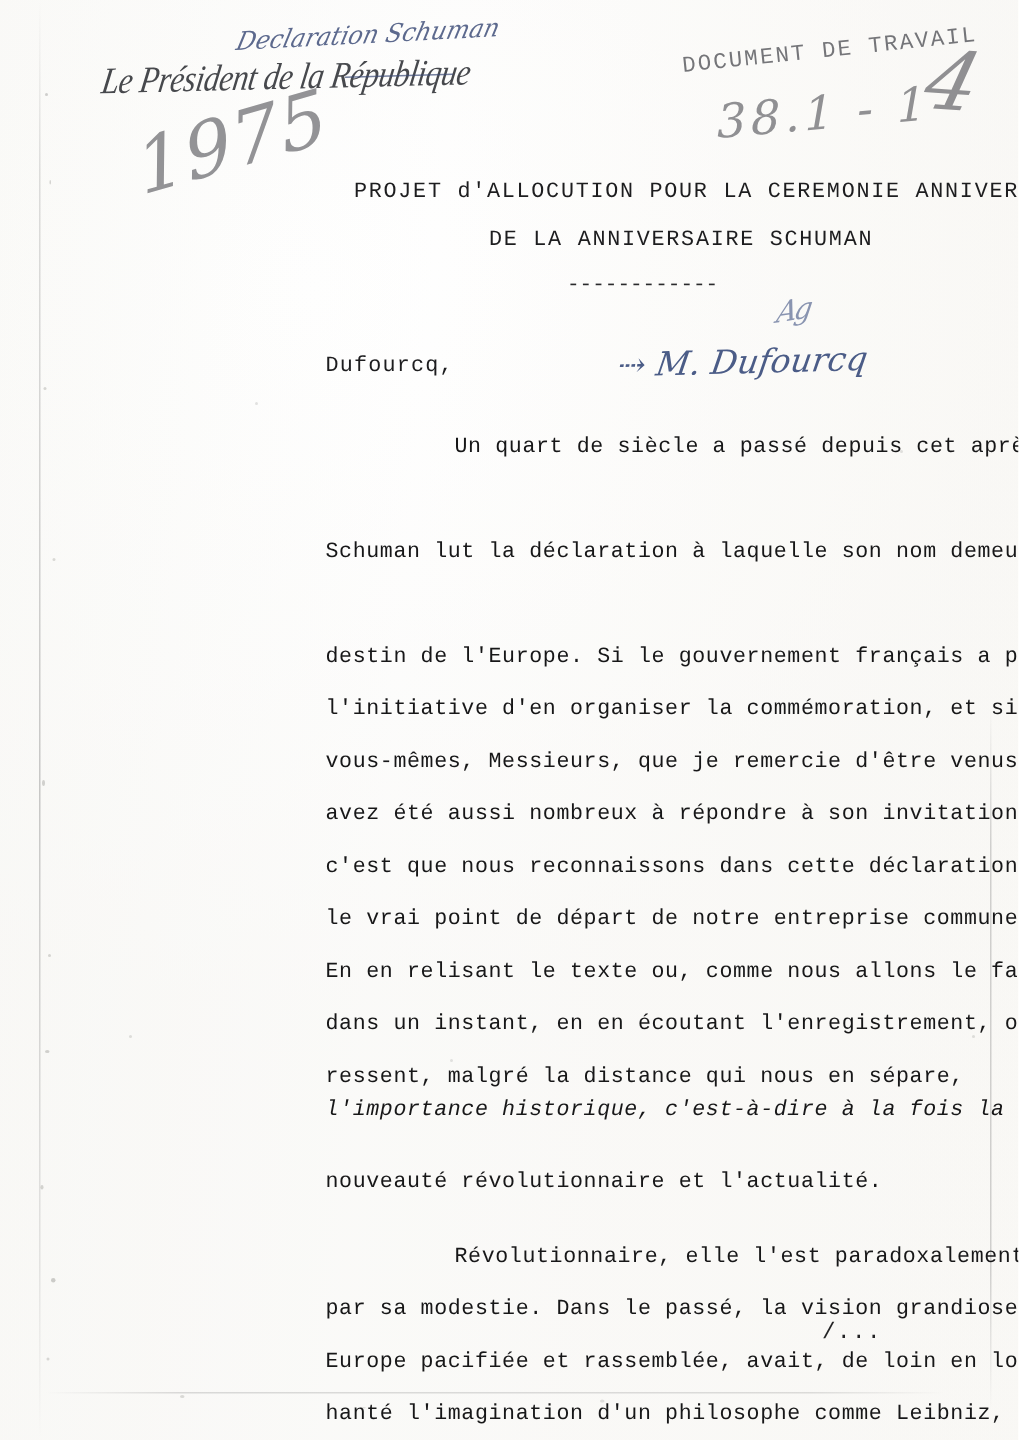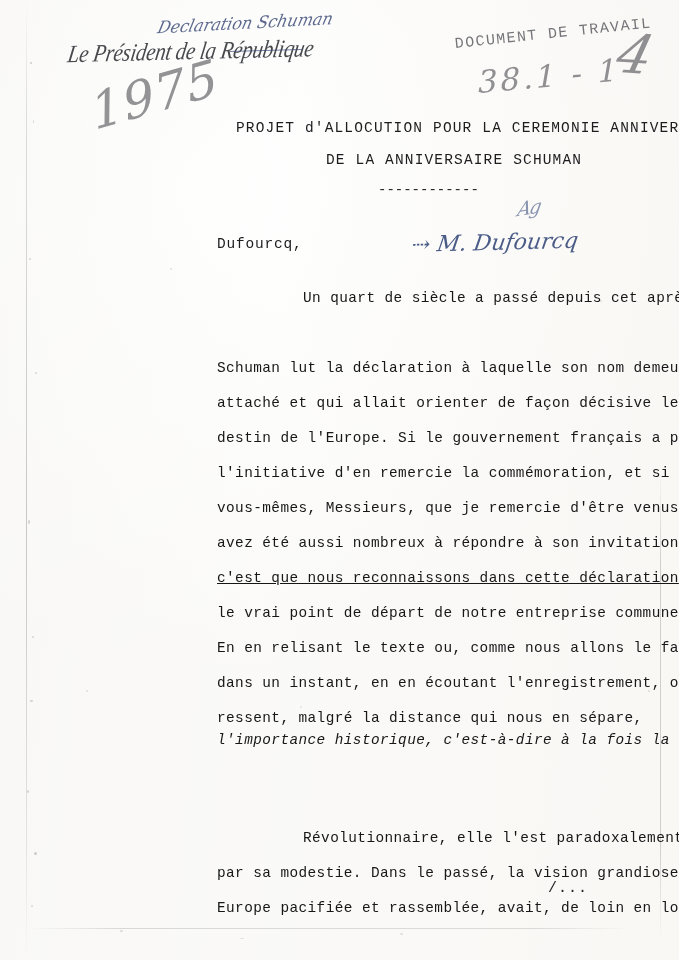--- a/index.html
+++ b/index.html
@@ -293,31 +293,32 @@
 
   <div class="salutation">Dufourcq,</div>
   <div class="hand-initial">Ag</div>
   <div class="hand-route">
     <span>⇢</span>
     <span>M. Dufourcq</span>
   </div>
 
   <div class="body-line indent" style="top:290px;">Un quart de siècle a passé depuis cet après-</div>
   <div class="body-line" style="top:360px;">Schuman lut la déclaration à laquelle son nom demeure</div>
-  <div class="body-line" style="top:395px;">attaché et qui allait orienter de façon décisive le</div>
   <div class="body-line" style="top:430px;">destin de l'Europe. Si le gouvernement français a pris</div>
-  <div class="body-line" style="top:465px;">l'initiative d'en remercie la commémoration, et si</div>
+  <div class="body-line" style="top:465px;">l'initiative d'en organiser la commémoration, et si</div>
   <div class="body-line" style="top:500px;">vous-mêmes, Messieurs, que je remercie d'être venus,</div>
   <div class="body-line" style="top:535px;">avez été aussi nombreux à répondre à son invitation,</div>
-  <div class="body-line" style="top:570px;text-decoration:underline;">c'est que nous reconnaissons dans cette déclaration</div>
+  <div class="body-line" style="top:570px;">c'est que nous reconnaissons dans cette déclaration</div>
   <div class="body-line" style="top:605px;">le vrai point de départ de notre entreprise commune.</div>
   <div class="body-line" style="top:640px;">En en relisant le texte ou, comme nous allons le faire</div>
   <div class="body-line" style="top:675px;">dans un instant, en en écoutant l'enregistrement, on en</div>
   <div class="body-line" style="top:710px;">ressent, malgré la distance qui nous en sépare,</div>
   <div class="body-line" style="top:732px;font-style:italic;">l'importance historique, c'est-à-dire à la fois la</div>
+  <div class="body-line" style="top:780px;">nouveauté révolutionnaire et l'actualité.</div>
 
   <div class="body-line indent" style="top:830px;">Révolutionnaire, elle l'est paradoxalement</div>
   <div class="body-line" style="top:865px;">par sa modestie. Dans le passé, la vision grandiose d'une</div>
   <div class="body-line" style="top:900px;">Europe pacifiée et rassemblée, avait, de loin en loin,</div>
+  <div class="body-line" style="top:935px;">hanté l'imagination d'un philosophe comme Leibniz,</div>
 
   <div class="contmark">/...</div>
 
 </div>
 
 </body></html>

